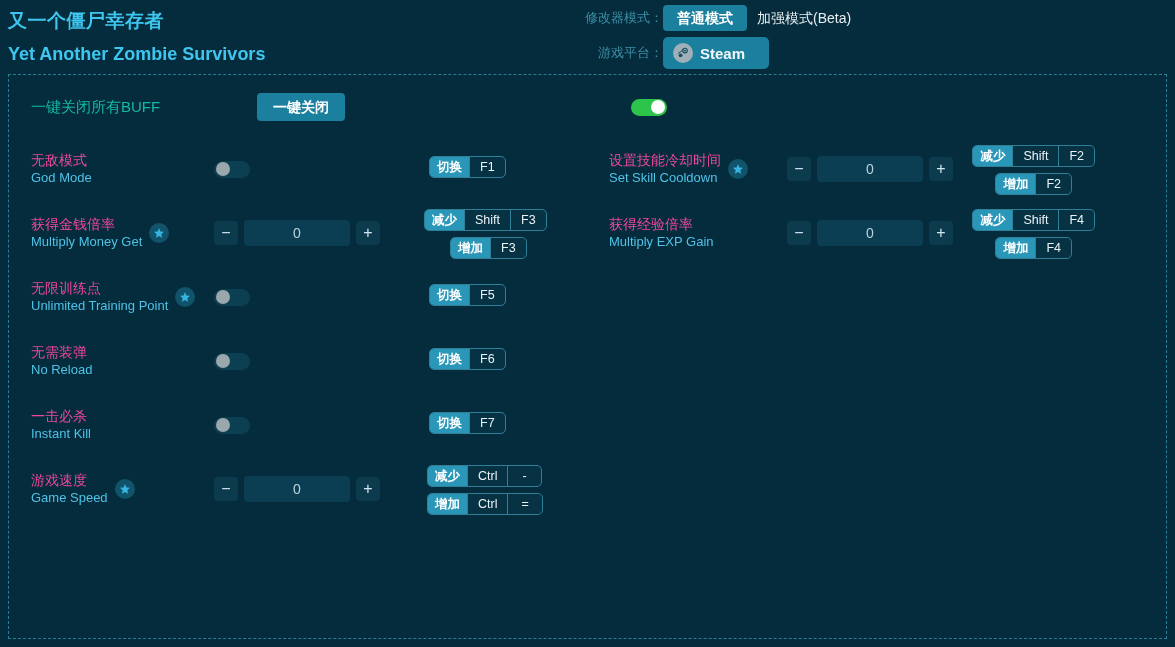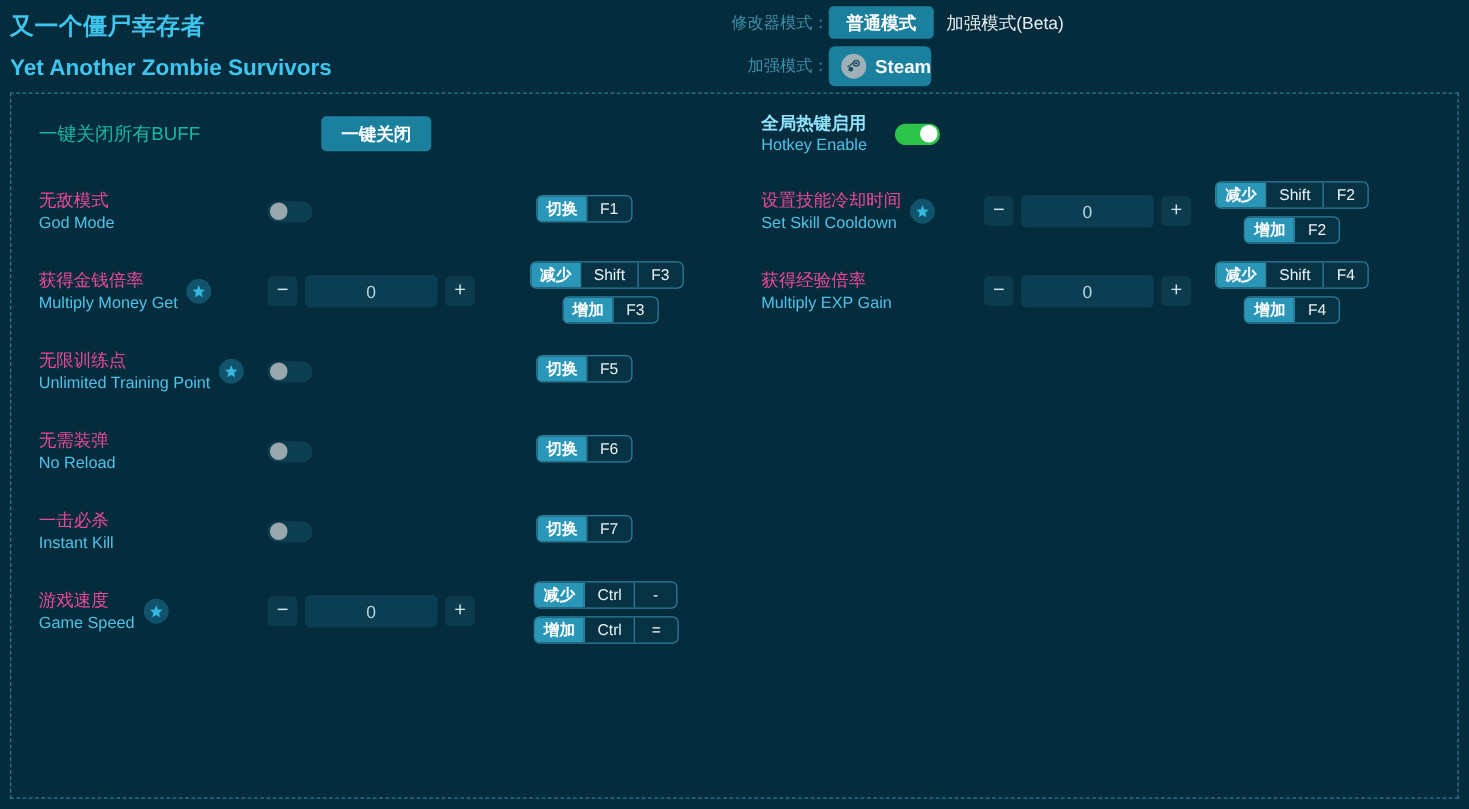--- a/index.html
+++ b/index.html
@@ -37,21 +37,21 @@
     background: #1b7f9e; color: #ffffff; font-size: 14px; font-weight: bold;
     border-radius: 4px; padding: 6px 14px; line-height: 1;
     border: none; cursor: pointer;
   }
   .mode-btn.inactive {
     background: transparent; color: #e8eef2; font-weight: normal;
     padding: 6px 10px;
   }
   .steam-btn {
     background: #1b7f9e; color: #f2f8fa; font-size: 15px; font-weight: bold;
-    border-radius: 5px; padding: 6px 0 6px 10px; display: flex;
+    border-radius: 5px; padding: 6px 24px 6px 10px; display: flex;
     align-items: center; gap: 7px; border: none; cursor: pointer; line-height: 1;
   }
   .steam-glyph {
     width: 20px; height: 20px; border-radius: 50%;
     background: #9fb0b8; display: flex; align-items: center; justify-content: center;
   }
   .steam-glyph svg { display: block; }
 
   
   .panel {
@@ -141,21 +141,21 @@
   <div class="title-zh">又一个僵尸幸存者</div>
   <div class="title-en">Yet Another Zombie Survivors</div>
 
   <div class="hdr-right">
     <div class="hdr-row r1">
       <span class="hdr-label">修改器模式：</span>
       <button class="mode-btn">普通模式</button>
       <button class="mode-btn inactive">加强模式(Beta)</button>
     </div>
     <div class="hdr-row r2">
-      <span class="hdr-label">加强模式：</span>
+      <span class="hdr-label">游戏平台：</span>
       <button class="steam-btn">
         <span class="steam-glyph">
           <svg width="14" height="14" viewBox="0 0 14 14">
             <circle cx="7" cy="7" r="6.5" fill="#9fb0b8"></circle>
             <circle cx="9" cy="4.6" r="2.3" fill="none" stroke="#1b4e60" stroke-width="1.1"></circle>
             <circle cx="9" cy="4.6" r="0.95" fill="#1b4e60"></circle>
             <circle cx="4.6" cy="9.3" r="1.9" fill="#1b4e60"></circle>
             <line x1="2.0" y1="7.6" x2="7.6" y2="3.6" stroke="#1b4e60" stroke-width="1"></line>
           </svg>
         </span>
@@ -326,24 +326,20 @@
           <span class="hk-key" style="padding:0 13px;">=</span>
         </div>
       </div>
     </div>
   </div>
 
   <div class="col col-right">
 
     <div class="row" style="top:0px;">
       <div class="row-label" style="left:20px;">
-        <div class="label-stack">
-          <span class="label-bold-zh">全局热键启用</span>
-          <span class="label-en">Hotkey Enable</span>
-        </div>
         <div class="toggle on" style="margin-left:22px;">
             <span class="knob"></span>
           </div>
       </div>
     </div>
 
     <div class="row" style="top:62px;">
       <div class="row-label" style="left:20px;">
         <div class="label-stack">
           <span class="label-zh">设置技能冷却时间</span>

